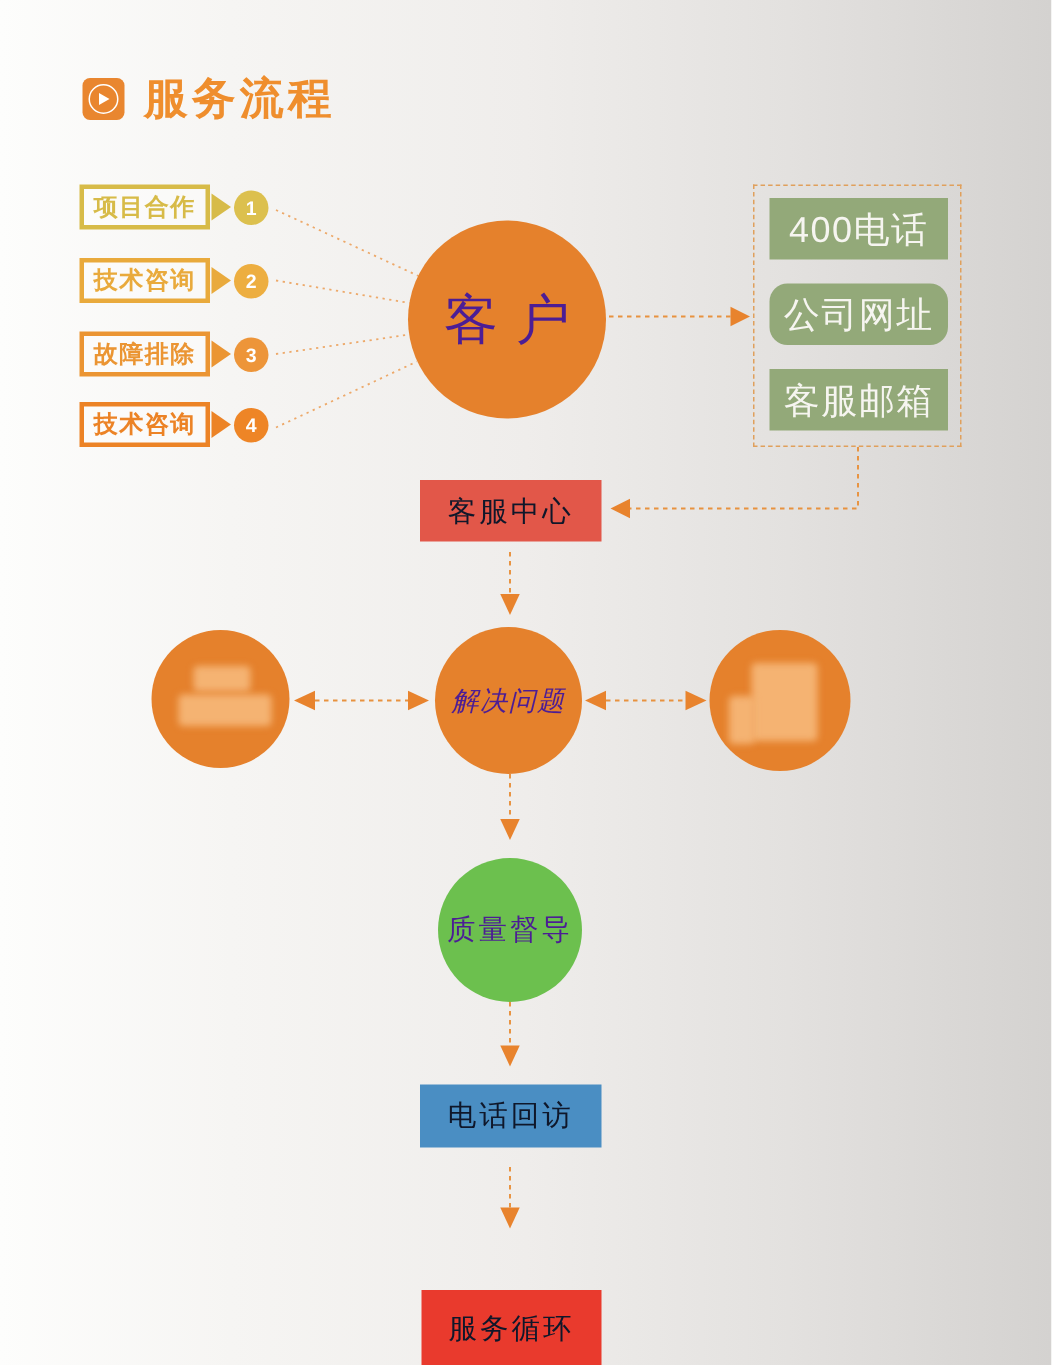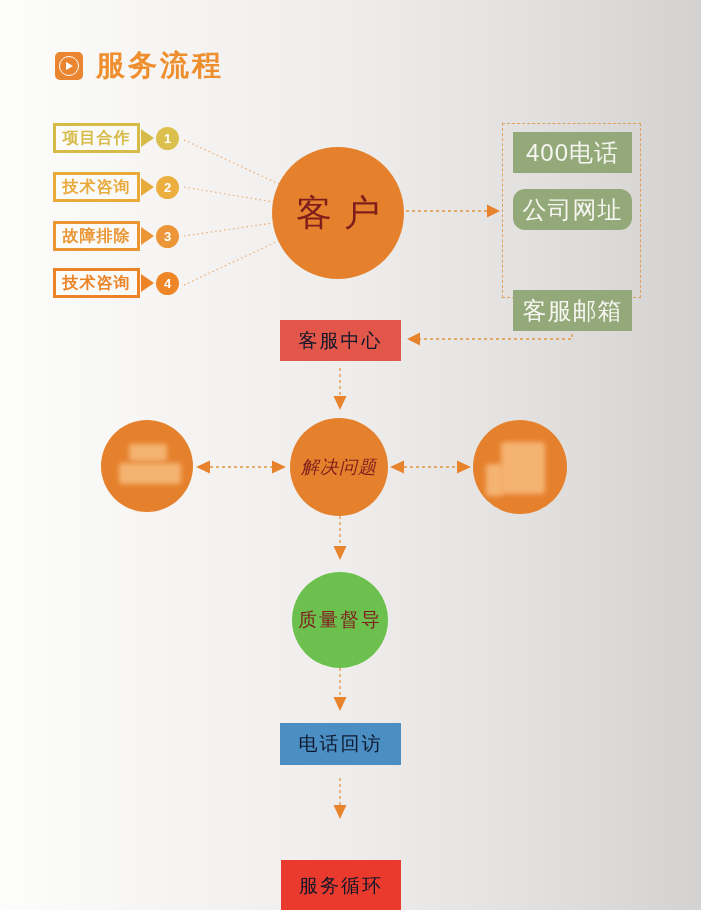--- a/index.html
+++ b/index.html
@@ -18,38 +18,38 @@
   .page-title { margin-left:13px; font-size:29px; font-weight:bold; letter-spacing:3px; }
   
   .intake-row { position:absolute; left:53px; display:flex; align-items:center; height:30px; }
   .intake-box { width:87px; height:30px; border:3px solid; display:flex; align-items:center; justify-content:center;
     font-size:16px; font-weight:bold; letter-spacing:1px; background:rgba(255,255,255,0.35); }
   .intake-arrow { width:0; height:0; margin-left:1px;
     border-left:13px solid; border-top:9px solid transparent; border-bottom:9px solid transparent; }
   .num-circle { width:23px; height:23px; border-radius:50%; margin-left:2px; display:flex; align-items:center;
     justify-content:center; color:#fff; font-size:13px; font-weight:bold; }
   
-  .big-circle { position:absolute; border-radius:50%; display:flex; align-items:center; justify-content:center; color:#7f1d1d; }
+  .big-circle { position:absolute; border-radius:50%; display:flex; align-items:center; justify-content:center; color:#4c1d95; }
   .customer { left:272px; top:147px; width:132px; height:132px; font-size:36px; letter-spacing:12px; padding-left:12px; }
   .solve   { left:290px; top:418px; width:98px; height:98px; font-size:18px; letter-spacing:1px;font-style:italic; }
   .redacted-left  { left:101px; top:420px; width:92px; height:92px; overflow:hidden; }
   .redacted-right { left:473px; top:420px; width:94px; height:94px; overflow:hidden; }
   .quality { left:292px; top:572px; width:96px; height:96px; font-size:19px; letter-spacing:2px; }
   .patch { position:absolute; background:rgba(246,184,122,0.9); filter:blur(2.5px); border-radius:3px; }
   
   .node-box { position:absolute; display:flex; align-items:center; justify-content:center; color:#0f172a;
     font-size:19px; letter-spacing:2px; }
   .service-center { left:280px; top:320px; width:121px; height:41px; }
   .callback { left:280px; top:723px; width:121px; height:42px; }
   .cycle { left:281px; top:860px; width:120px; height:52px; }
   
   .channels-panel { position:absolute; left:502px; top:123px; width:139px; height:175px; border:1px dashed #e0a05c; }
   .channel-box { position:absolute; left:10px; width:119px; height:41px; display:flex; align-items:center;
     justify-content:center; color:#f6f5f0; font-size:24px; letter-spacing:1px; }
-  .ch0 { top:8px; } .ch1 { top:65px;border-radius:12px; } .ch2 { top:122px;margin-top:44px; }
+  .ch0 { top:8px; } .ch1 { top:65px;border-radius:12px; } .ch2 { top:122px; }
   .connector-layer { position:absolute; left:0; top:0; pointer-events:none; }
 </style>
 </head>
 <body>
 
 <div class="canvas">
 
   <svg class="connector-layer" width="701" height="910" viewBox="0 0 701 910">
 
     <g stroke="#eda96a" stroke-width="1.2" stroke-dasharray="1.5 3" fill="none">

